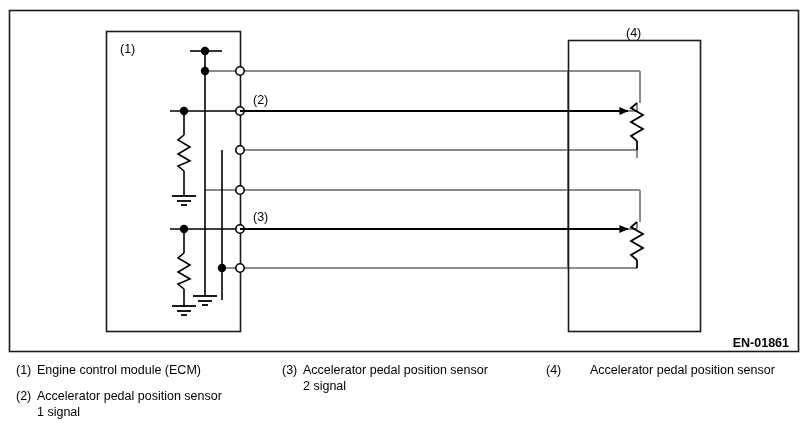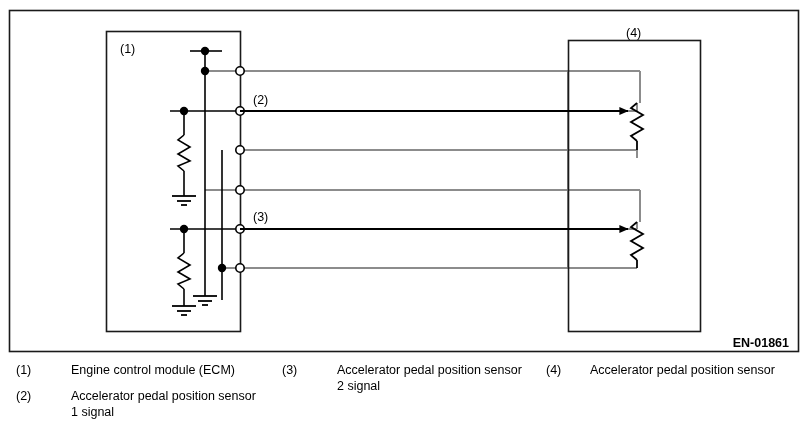--- a/index.html
+++ b/index.html
@@ -4,21 +4,21 @@
 <style>
   html,body{margin:0;padding:0;background:#ffffff;}
   body{width:808px;height:446px;overflow:hidden;
        font-family:"Liberation Sans","DejaVu Sans",sans-serif;color:#000;}
   #root{position:relative;width:808px;height:446px;}
   #diagram{position:absolute;left:0;top:0;}
   .legend{position:absolute;left:0;top:362px;width:808px;height:84px;}
   .legend-col{position:absolute;top:0;}
   .legend-item{position:relative;margin-bottom:10px;}
   .legend-num{position:absolute;left:0;top:0;font-size:12.5px;line-height:16px;}
-  .legend-txt{display:block;margin-left:55px;font-size:12.5px;line-height:16px;
+  .legend-txt{display:block;margin-left:21px;font-size:12.5px;line-height:16px;
               white-space:pre-line;}
   #col-a{left:16px;width:260px;}
   #col-b{left:282px;width:262px;}
   #col-c{left:546px;width:262px;}
   #col-c .legend-txt{margin-left:44px;}
 </style>
 </head>
 <body>
 
 <div id="root">

